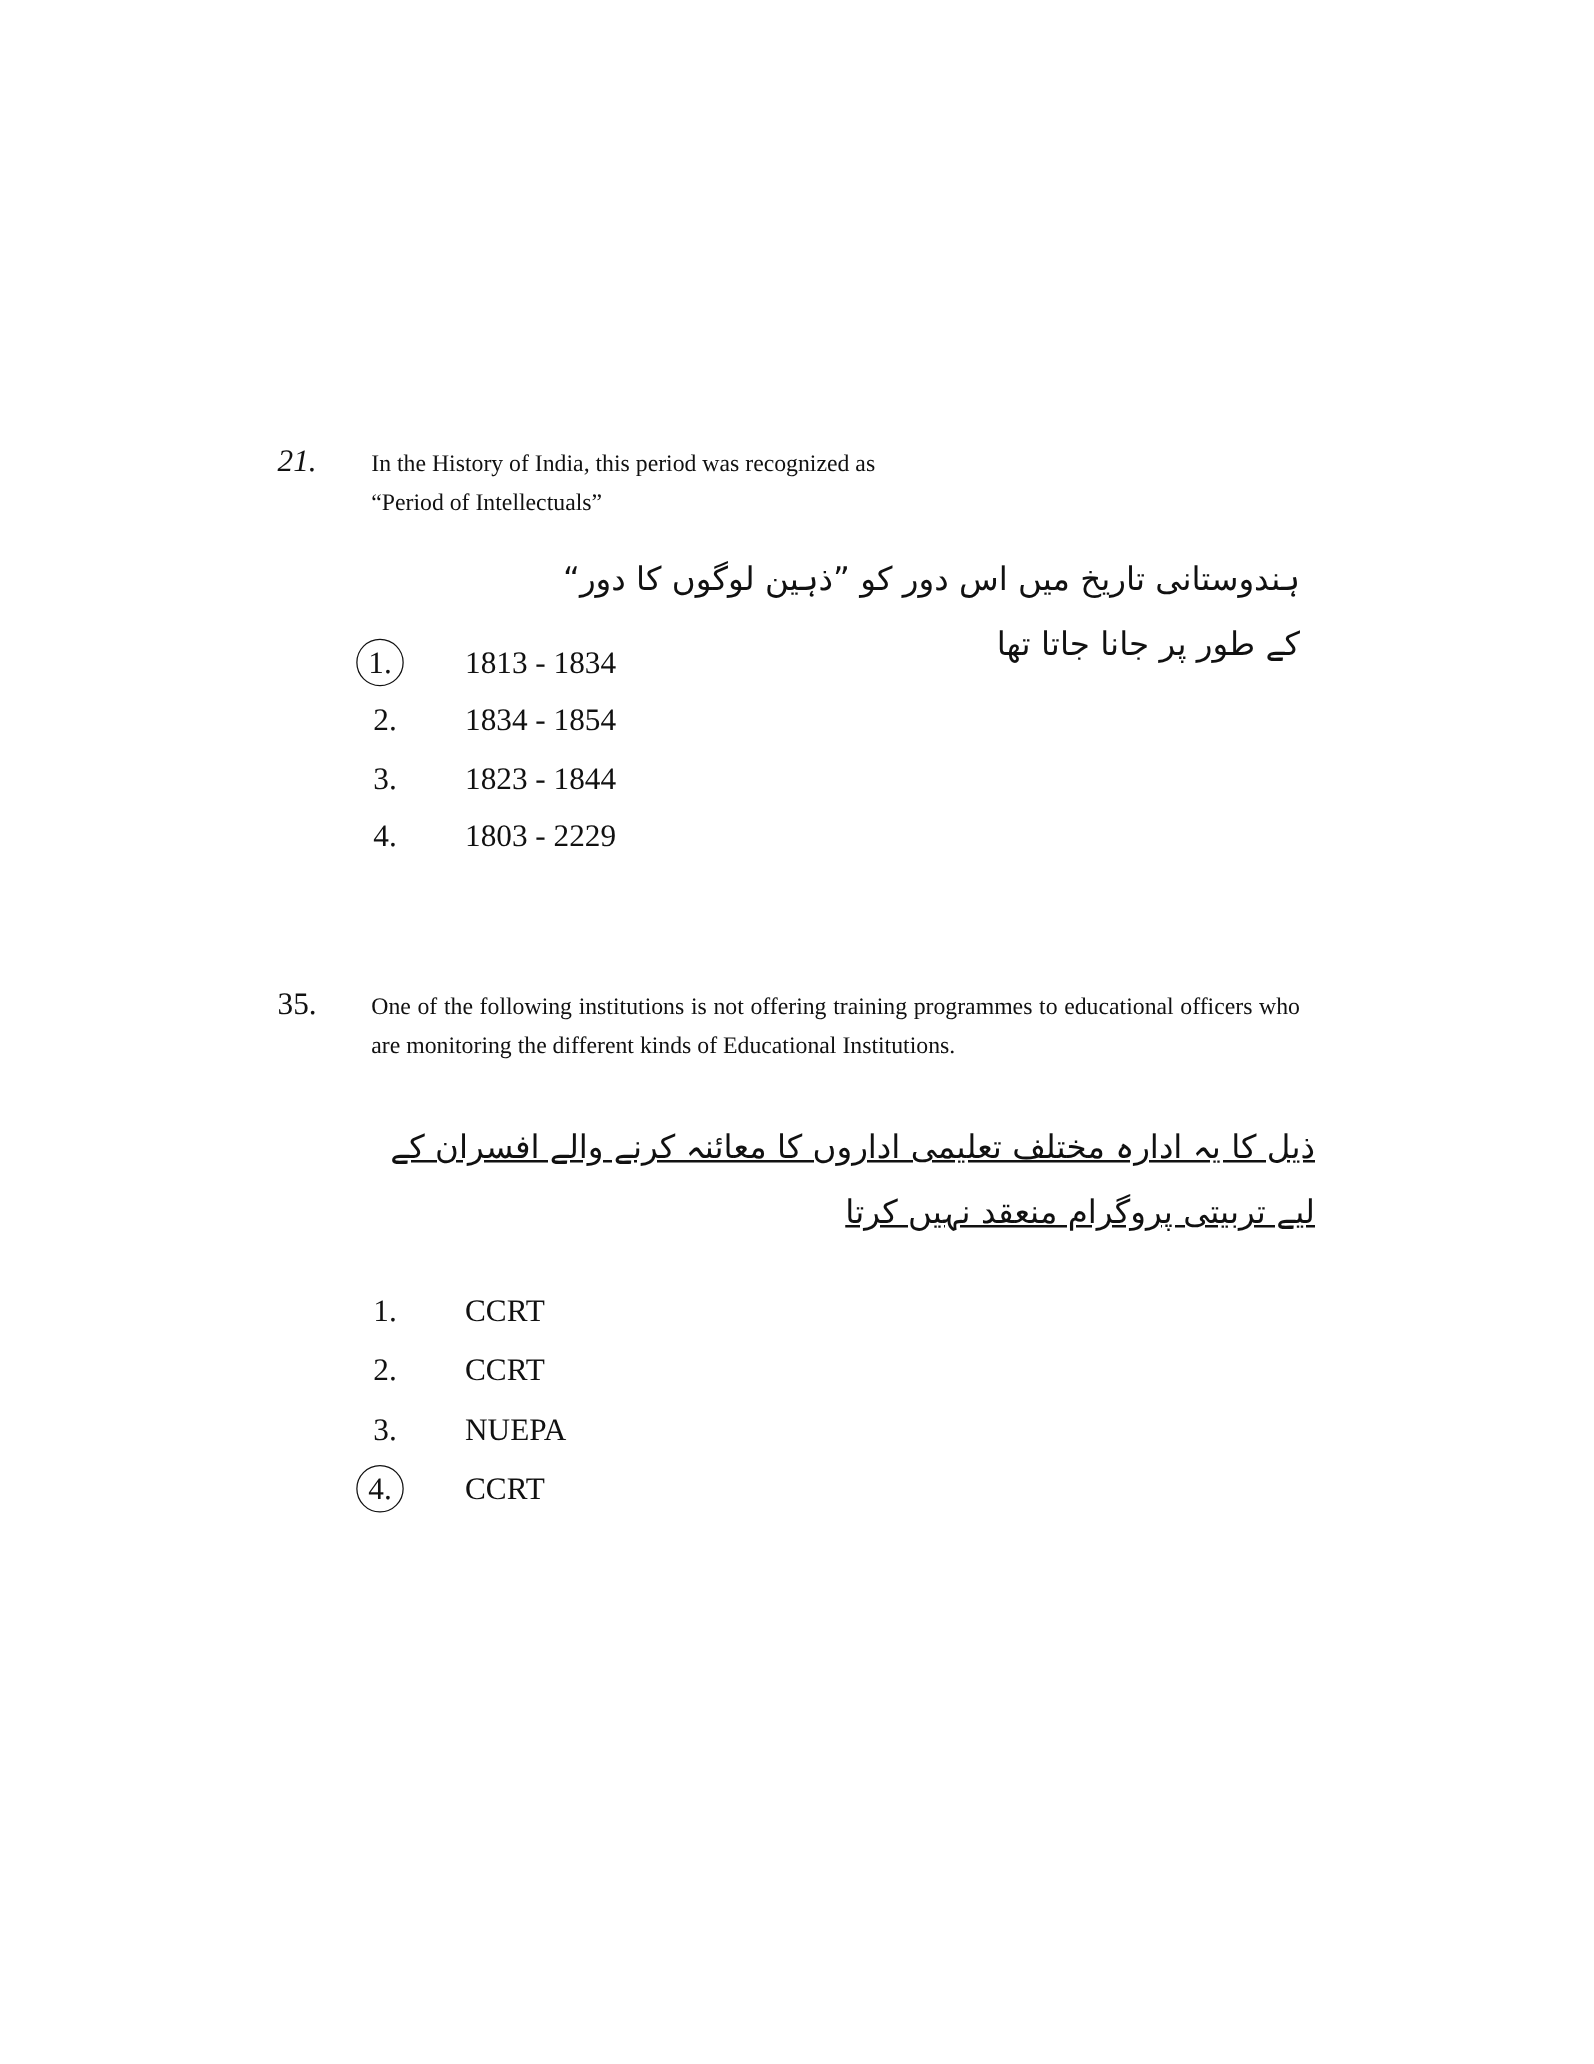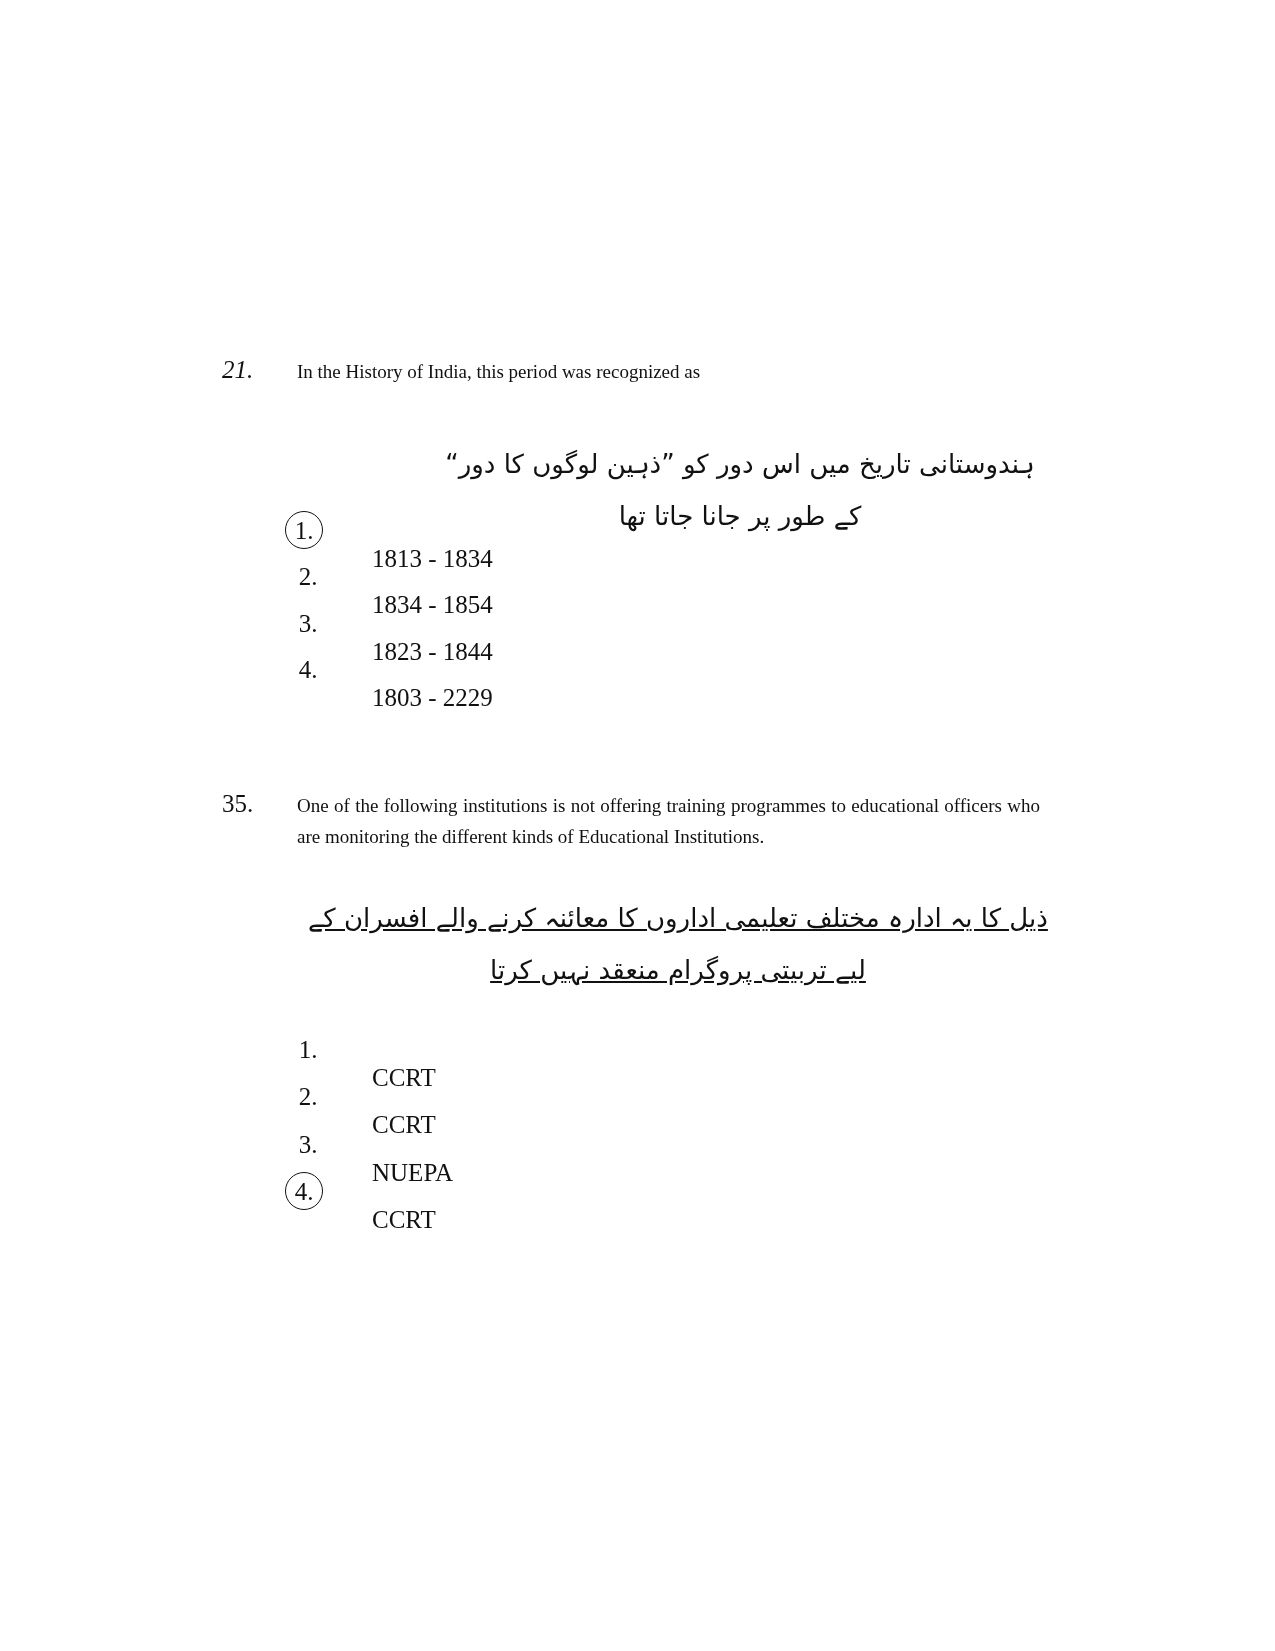--- a/index.html
+++ b/index.html
@@ -1,31 +1,32 @@
 <!DOCTYPE html>
 <html><head>
   <meta charset="utf-8">
   <style>
     html, body { margin: 0; padding: 0; background: #ffffff; }
     body { width: 1275px; height: 1651px; position: relative; font-family: "Liberation Serif", serif; color: #111; }
     .q-num { position: absolute; font-size: 25px; }
     .q-text { position: absolute; left: 297px; width: 743px; font-size: 19px; line-height: 31px; text-align: justify; }
-    .urdu { position: absolute; direction: rtl; text-align: center; font-size: 26px; line-height: 52px; font-family: "DejaVu Sans", sans-serif; }
+    .urdu { position: absolute; direction: rtl; text-align: right; font-size: 26px; line-height: 52px; font-family: "DejaVu Sans", sans-serif; }
     .opt { position: absolute; left: 296px; font-size: 25px; height: 36px; width: 400px; }
     .opt-num { position: absolute; left: 0; top: 0; width: 24px; text-align: center; }
     .opt-num.circled { border: 1.8px solid #111; border-radius: 50%; width: 38px; height: 38px; line-height: 38px; left: -11px; top: -6px; box-sizing: border-box; }
-    .opt-text { position: absolute; left: 76px; top: 0; margin-top: 28px; }
+    .opt-text { position: absolute; left: 76px; top: 0; }
   </style>
 </head>
 <body>
 
 <div>
   <div class="q-num" style="left:222px; top:356px;font-style:italic;">21.</div>
   <div class="q-text" style="top:356px;">
     <div>In the History of India, this period was recognized as</div>
+    <div>“Period of Intellectuals”</div>
   </div>
   <div class="urdu" style="left:440px; width:600px; top:438px;">ہندوستانی تاریخ میں اس دور کو ”ذہین لوگوں کا دور“ کے طور پر جانا جاتا تھا</div>
 
   <div class="opt" style="top:517px;">
     <span class="opt-num circled">1.</span>
     <span class="opt-text">1813 - 1834</span>
   </div>
   <div class="opt" style="top:563px;">
     <span class="opt-num">2.</span>
     <span class="opt-text">1834 - 1854</span>

